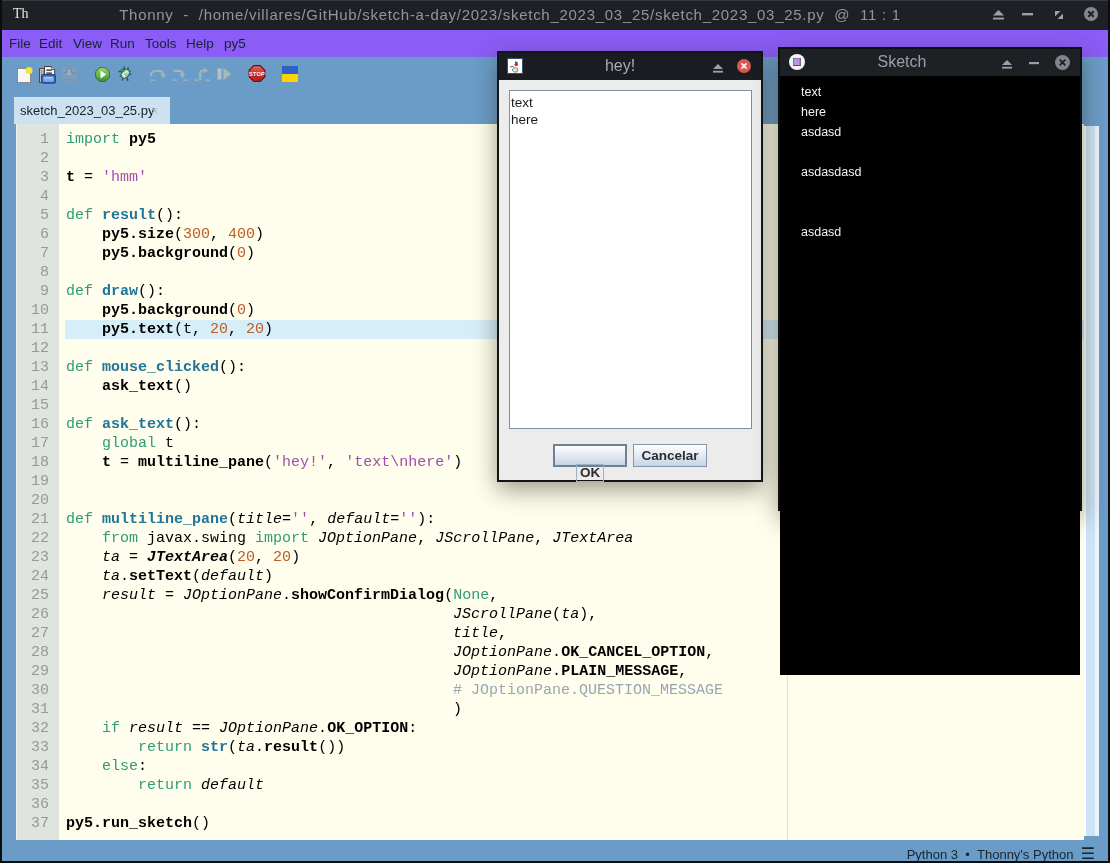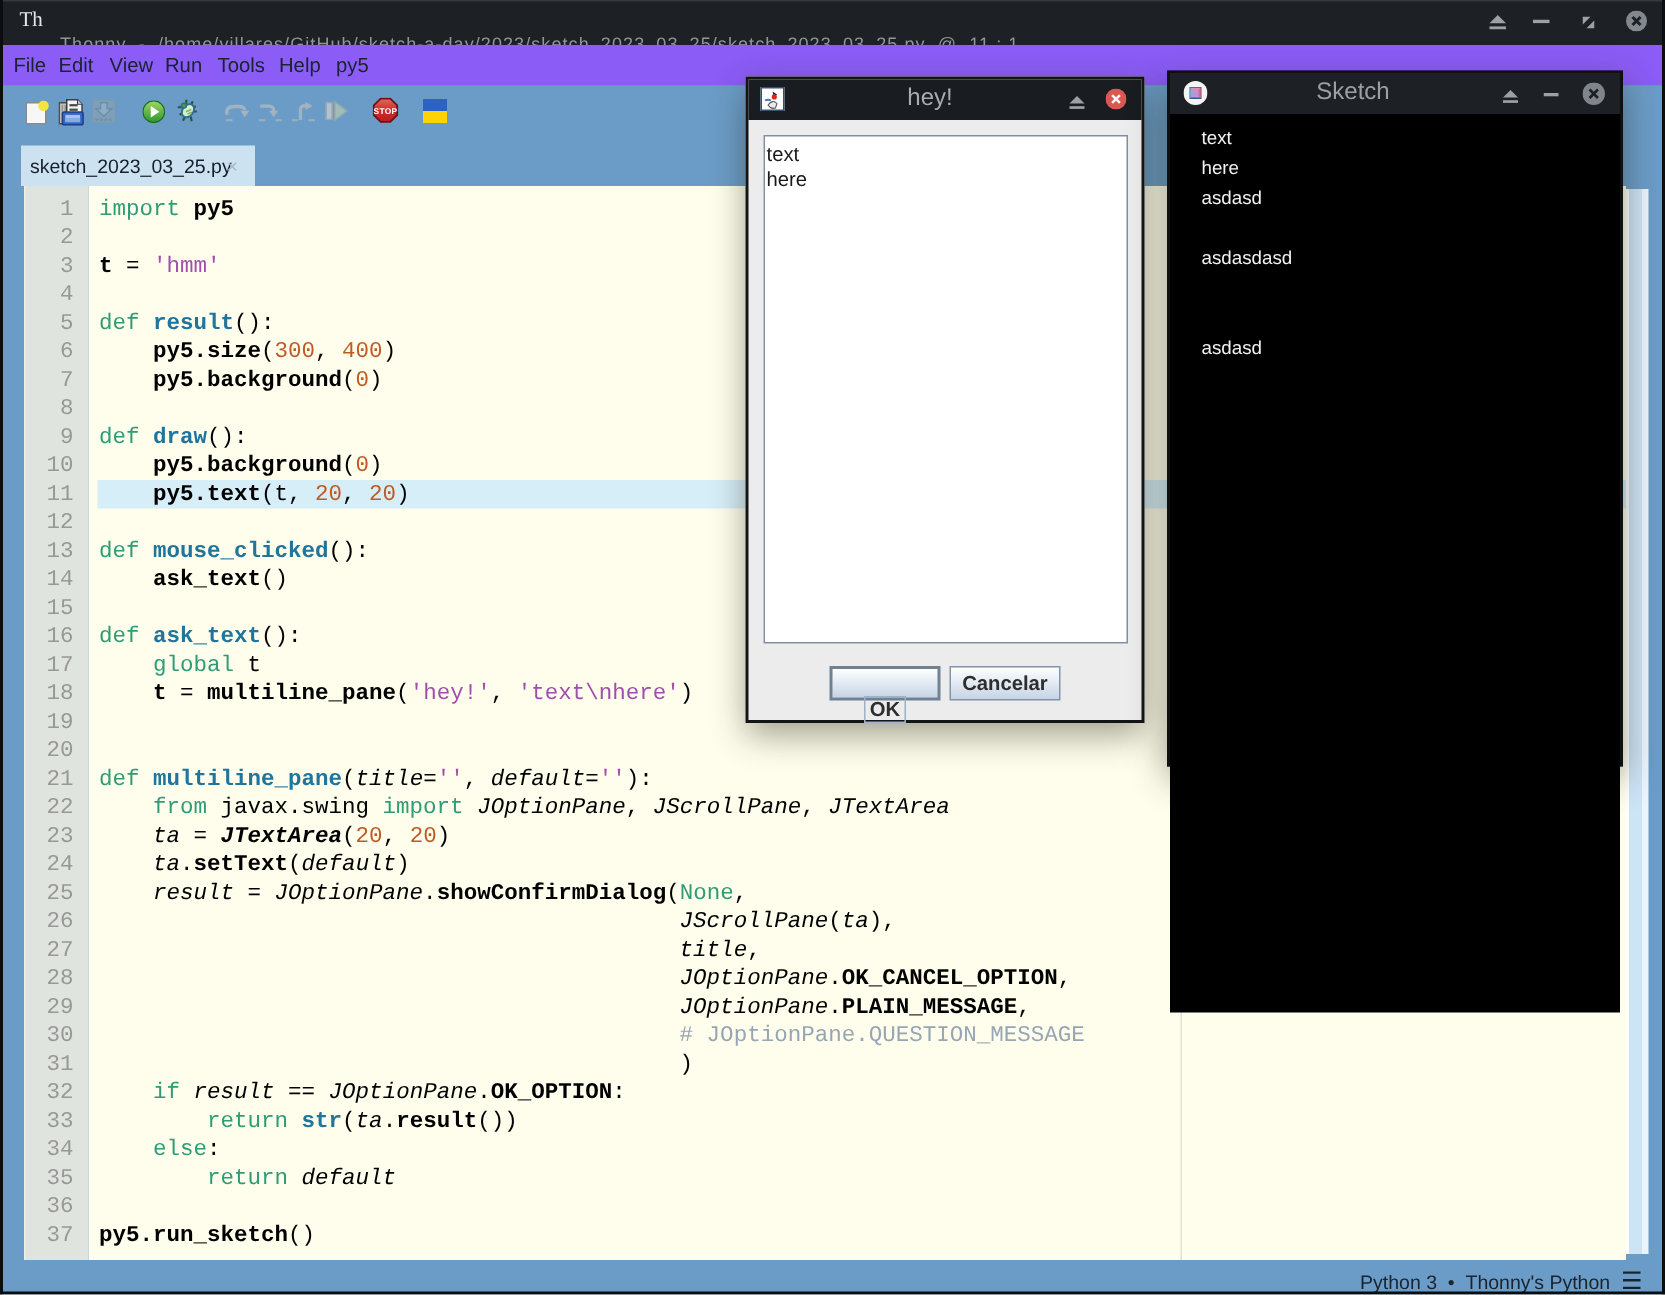--- a/index.html
+++ b/index.html
@@ -1,21 +1,21 @@
 <!DOCTYPE html>
 <html><head>
 <meta charset="utf-8">
 <style>
   html,body{margin:0;padding:0;}
   body{width:1110px;height:863px;overflow:hidden;position:relative;
        font-family:"Liberation Sans", sans-serif;background:#6b9cc7;}
   .abs{position:absolute;}
   
   #titlebar{left:0;top:0;width:1110px;height:30px;background:#1d2125;border-top:1px solid #34393e;box-sizing:border-box;}
-  #titletext{left:40px;right:130px;top:22px;text-align:left;color:#8f969c;font-size:12px;letter-spacing:0.72px;white-space:nowrap;}
+  #titletext{left:40px;right:130px;top:6px;text-align:center;color:#8f969c;font-size:15px;letter-spacing:0.72px;white-space:nowrap;}
   #thicon{left:13px;top:6px;color:#e4e7e9;font-size:14px;font-family:"Liberation Serif",serif;}
   #menubar{left:2px;top:30px;width:1106px;height:27px;background:#8b5cf6;}
   .menuitem{position:absolute;top:6px;color:#18242f;font-size:13.5px;}
   #toolbar{left:2px;top:57px;width:1106px;height:39px;background:#6b9cc7;}
   #tabrow{left:2px;top:96px;width:1106px;height:28px;background:#6b9cc7;}
   #tab{left:12px;top:1px;width:156px;height:27px;background:#cde2f1;}
   #tabtext{left:6px;top:6px;color:#15202c;font-size:13px;}
   #tabx{left:137px;top:6px;color:#a8bac8;font-size:13px;}
   
   #editor{left:2px;top:124px;width:1104px;height:716px;background:#6b9cc7;}
@@ -54,21 +54,21 @@
   #dlgtext{left:61px;top:4px;width:120px;text-align:center;color:#a6acb1;font-size:16px;}
   #dlgta{left:10px;top:37px;width:243px;height:339px;background:#fff;border:1px solid #7e8fa5;box-sizing:border-box;
          font-size:13.5px;line-height:17px;color:#1a1a1a;padding:3px 0 0 1px;}
   .btn{position:absolute;top:391px;width:74px;height:23px;box-sizing:border-box;
        background:linear-gradient(#fefefe,#dfe8f2 55%,#c6d4e4);
        border:1px solid #8296ab;color:#2e2e2e;font-size:13.5px;font-weight:bold;
        text-align:center;line-height:21px;}
   #okbtn{left:54px;border:2px solid #6e8294;line-height:19px;}
   #okfocus{display:inline-block;border:1px solid #9db2c6;padding:0 3px;line-height:16px;margin-top:18px;}
   
-  #sketch{left:778px;top:47px;width:304px;height:464px;background:#4c1d95;
+  #sketch{left:778px;top:47px;width:304px;height:464px;background:#404040;
          border:2px solid #0e1012;box-sizing:border-box;box-shadow:0 8px 22px rgba(40,40,20,.45);}
   #sktitle{left:0;top:0;width:300px;height:27px;background:#1d2125;}
   #sktext{left:62px;top:4px;width:120px;text-align:center;color:#9aa0a5;font-size:16px;}
   #skcanvas{left:0;top:27px;width:300px;height:599px;background:#000;box-sizing:border-box;
      color:#f2f2f2;font-size:12.5px;line-height:20px;}
 </style>
 </head>
 <body>
 
   <div class="abs" id="titlebar"></div>

